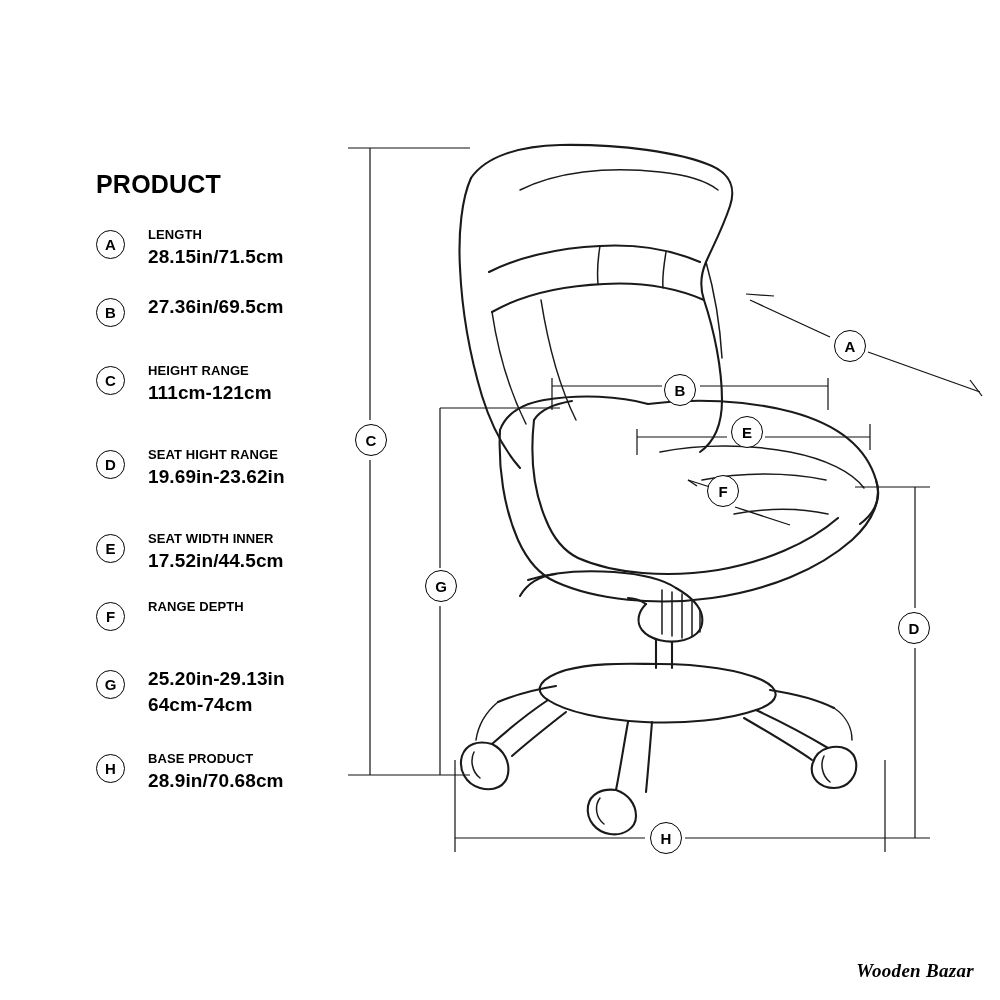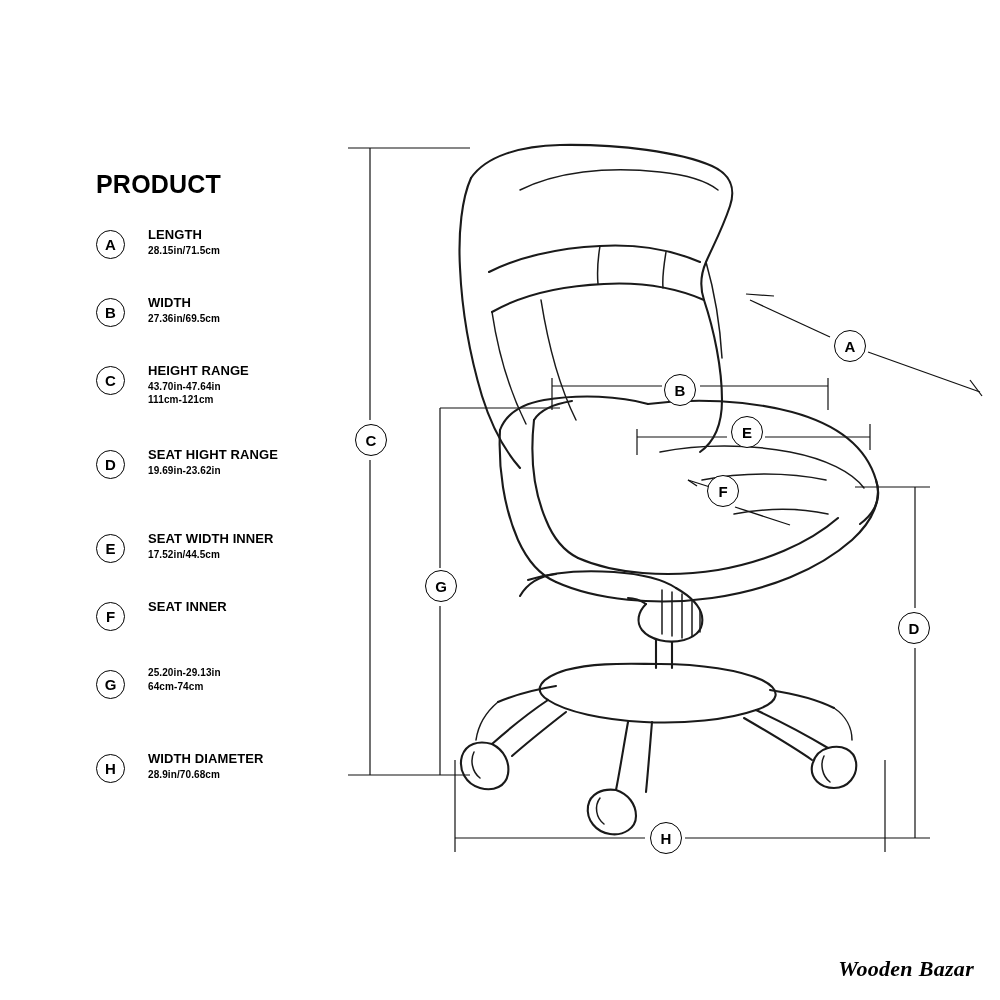--- a/index.html
+++ b/index.html
@@ -22,34 +22,34 @@
   .legend-row{position:relative;min-height:46px;margin-bottom:22px;padding-left:52px;}
   .legend-row.tall{min-height:62px;}
   .badge{
     position:absolute;left:0;top:4px;
     width:27px;height:27px;border:1.6px solid #000;border-radius:50%;
     font-size:15px;font-weight:bold;
     display:flex;align-items:center;justify-content:center;
     background:#fff;
   }
   .lbl{font-size:13px;font-weight:bold;letter-spacing:.1px;line-height:1.35;}
-  .val{font-size:10px;font-weight:bold;letter-spacing:.1px;line-height:1.35;}
+  .val{font-size:19px;font-weight:bold;letter-spacing:.1px;line-height:1.35;}
 
   
   .callout{
     position:absolute;width:30px;height:30px;border-radius:50%;
     border:1.7px solid #000;background:#fff;
     display:flex;align-items:center;justify-content:center;
     font-size:15px;font-weight:bold;z-index:8;
   }
 
   
   .brand{
     position:absolute;right:26px;bottom:18px;
-    font-size:22px;font-style:italic;font-weight:bold;
+    font-size:19px;font-style:italic;font-weight:bold;
     font-family:"Liberation Serif", serif;
     letter-spacing:.3px;
   }
 
   svg{position:absolute;left:0;top:0;}
   .chair{fill:none;stroke:#1a1a1a;stroke-width:2.1;stroke-linecap:round;stroke-linejoin:round;}
   .chair-thin{fill:none;stroke:#1a1a1a;stroke-width:1.5;stroke-linecap:round;stroke-linejoin:round;}
   .dim{fill:none;stroke:#111;stroke-width:1.2;}
   .lead{fill:none;stroke:#111;stroke-width:1.3;}
 </style>
@@ -64,57 +64,55 @@
     </div>
 
     <div class="legend-row">
       <div class="badge">A</div>
       <div class="lbl">LENGTH</div>
       <div class="val">28.15in/71.5cm</div>
     </div>
 
     <div class="legend-row">
       <div class="badge">B</div>
-      <div class="lbl">WIDTH</div>
       <div class="val">27.36in/69.5cm</div>
     </div>
 
     <div class="legend-row tall">
       <div class="badge">C</div>
       <div class="lbl">HEIGHT RANGE</div>
-      <div class="val">43.70in-47.64in</div>
       <div class="val">111cm-121cm</div>
     </div>
 
     <div class="legend-row tall">
       <div class="badge">D</div>
       <div class="lbl">SEAT HIGHT RANGE</div>
       <div class="val">19.69in-23.62in</div>
     </div>
 
     <div class="legend-row">
       <div class="badge">E</div>
       <div class="lbl">SEAT WIDTH INNER</div>
       <div class="val">17.52in/44.5cm</div>
     </div>
 
     <div class="legend-row">
       <div class="badge">F</div>
-      <div class="lbl">SEAT INNER</div>
+      <div class="lbl">RANGE DEPTH</div>
     </div>
 
     <div class="legend-row tall">
       <div class="badge">G</div>
       <div class="val">25.20in-29.13in</div>
       <div class="val">64cm-74cm</div>
     </div>
 
     <div class="legend-row">
       <div class="badge">H</div>
-      <div class="lbl">WIDTH DIAMETER</div>
+      <div class="lbl">BASE PRODUCT</div>
       <div class="val">28.9in/70.68cm</div>
     </div>
   </div>
 
   <svg width="1000" height="1000" viewBox="0 0 1000 1000">
 
     <g>
       <line class="dim" x1="370" y1="148" x2="370" y2="420"></line>
       <line class="dim" x1="370" y1="460" x2="370" y2="775"></line>
       <line class="dim" x1="348" y1="148" x2="470" y2="148"></line>

